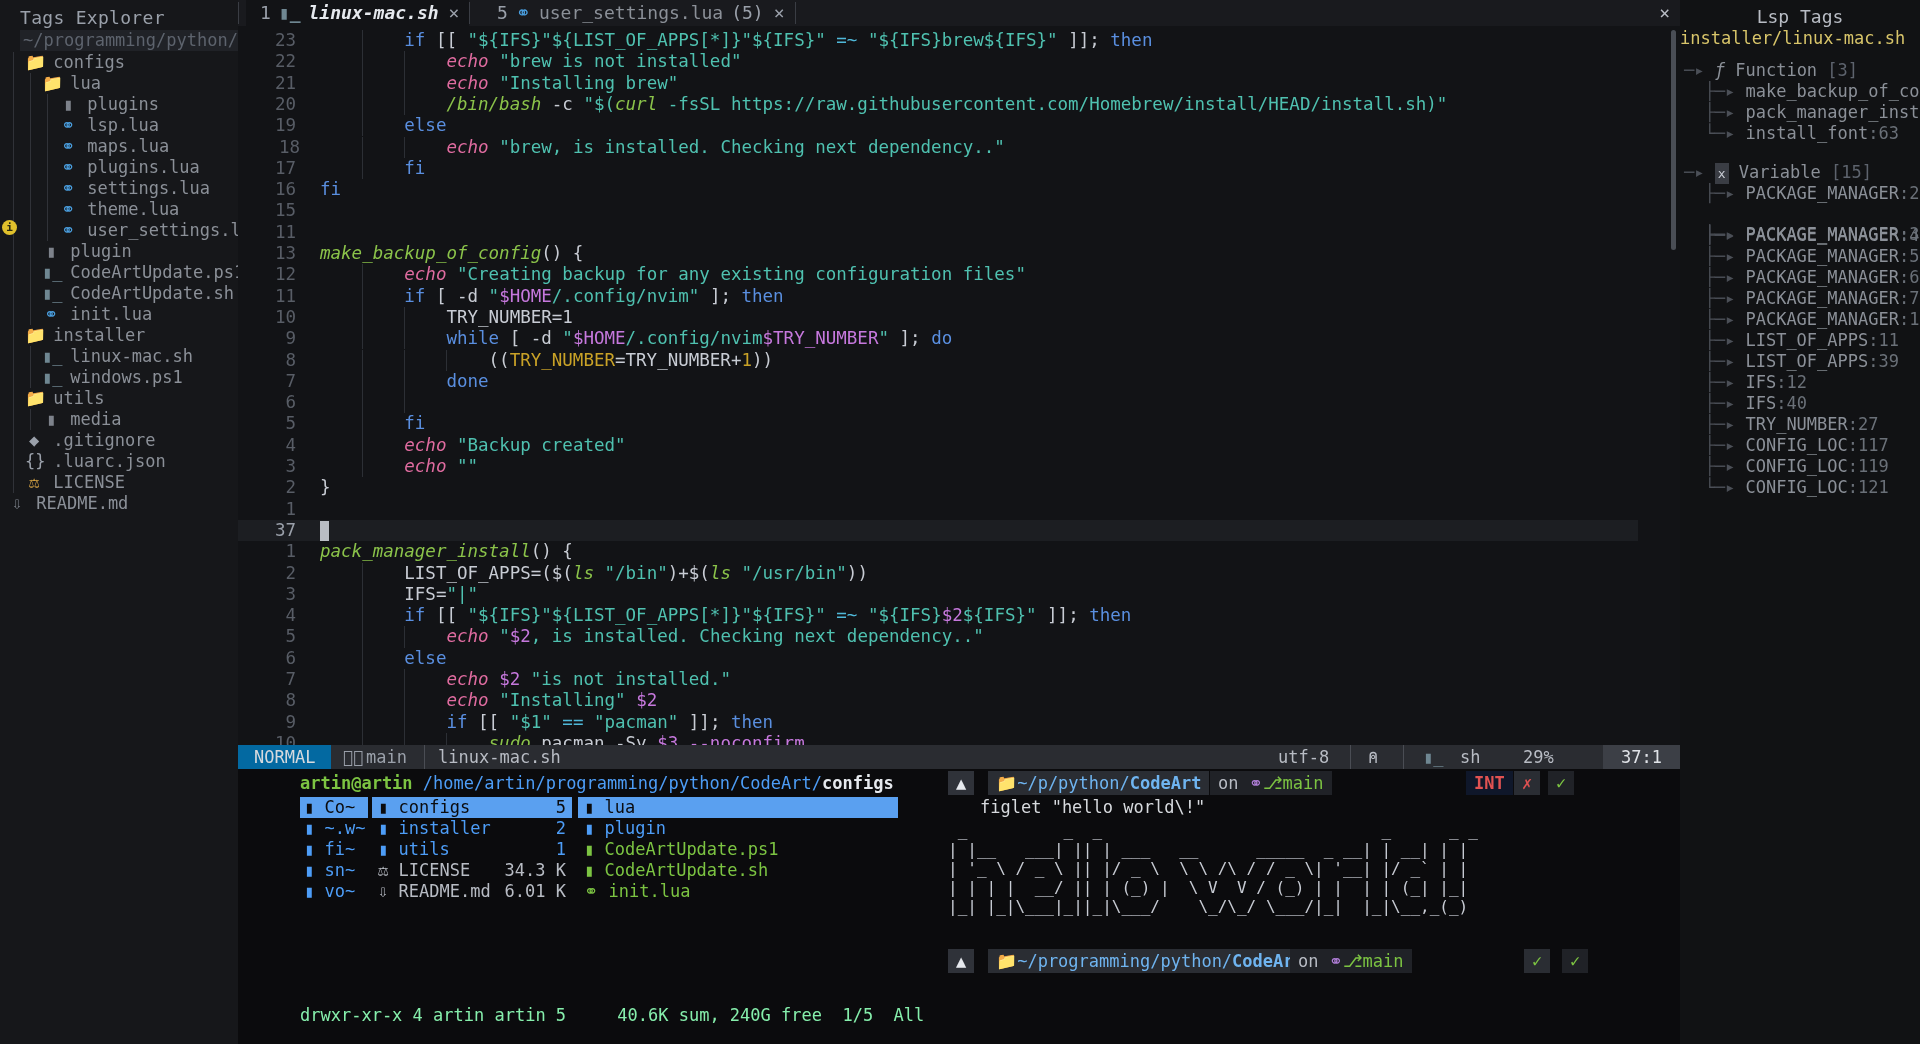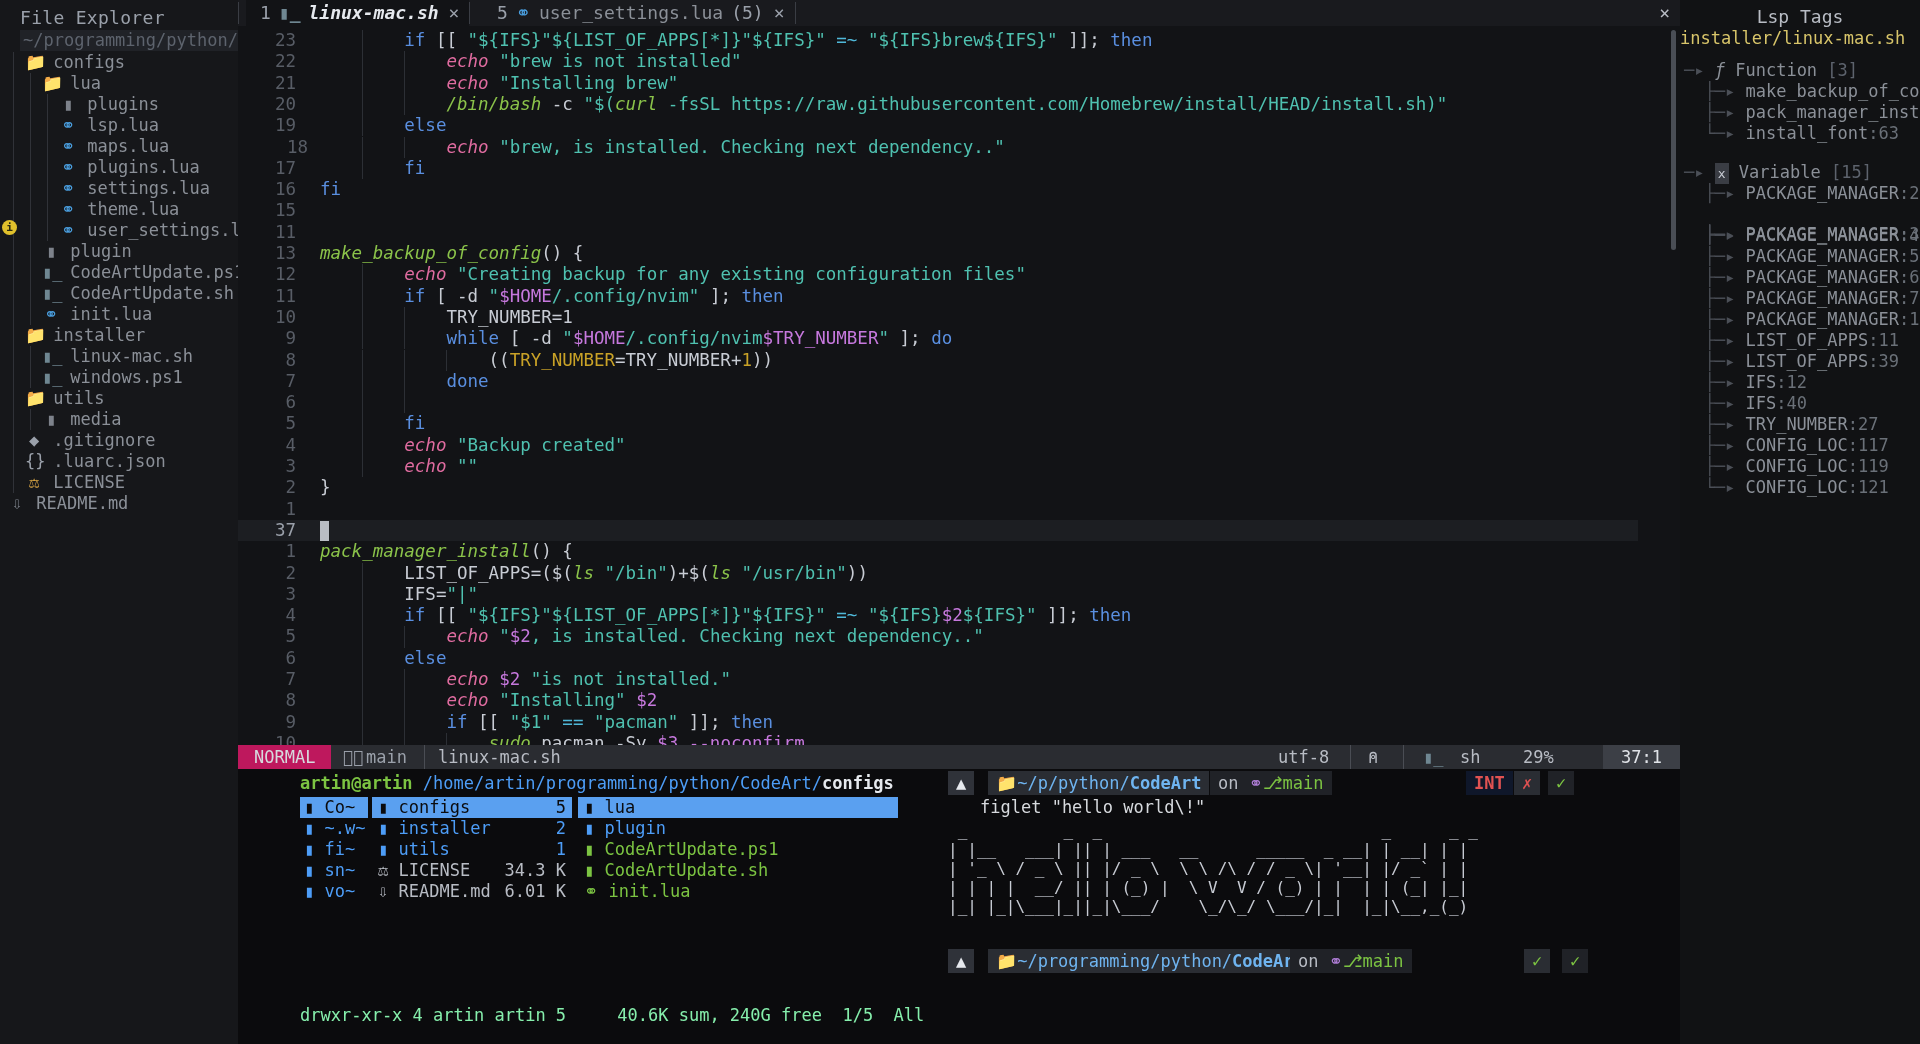--- a/index.html
+++ b/index.html
@@ -61,21 +61,21 @@
   .var{color:#c678dd;}
   .num2{color:#c9a227;}
   .op{color:#4fb8d8;}
   .pl{color:#c8ccd4;}
 
   .scroll{position:absolute;right:4px;top:30px;width:5px;height:220px;background:#4a4e56;border-radius:3px;}
 
   
   .status{position:absolute;left:238px;top:745px;width:1442px;height:24px;background:#2a2c31;
           font-size:17px;line-height:24px;white-space:nowrap;}
-  .st-mode{position:absolute;left:0;top:0;height:24px;padding:0 16px;background:#be185d;color:#d7dade;}
+  .st-mode{position:absolute;left:0;top:0;height:24px;padding:0 16px;background:#0369a1;color:#d7dade;}
   .st-seg{position:absolute;top:0;height:24px;color:#9aa0aa;}
   .st-right{position:absolute;top:0;height:24px;color:#b8bcc4;}
   .st-pos{position:absolute;right:0;top:0;height:24px;padding:0 18px;background:#3c3f46;color:#e0e3e8;}
 
   
   .bottom{position:absolute;left:238px;top:769px;width:1442px;height:275px;background:#0b0b0d;}
   .fm{position:absolute;left:0;top:0;width:672px;height:275px;background:#0b0b0d;
       font-size:17px;line-height:21px;white-space:pre;}
   .fm-head{position:absolute;left:62px;top:4px;white-space:pre;}
   .fm-col{position:absolute;white-space:pre;}
@@ -104,21 +104,21 @@
   .vicon{display:inline-block;background:#3a3d44;color:#c8ccd4;font-size:13px;padding:0 3px;}
 </style>
 </head>
 <body>
 
 <div class="app">
 
   <div class="topstrip"></div>
 
   <div class="explorer">
-    <div class="exp-title">File Explorer</div>
+    <div class="exp-title">Tags Explorer</div>
     <div class="exp-root">~/programming/python/</div>
     <div class="tree" id="tree">
         <div class="trow"><span class="guide" style="left:13px"></span><span style="display:inline-block;width:25px"></span><span class="ic fold-open">📁</span><span class="nm"> configs</span></div>
         <div class="trow"><span class="guide" style="left:13px"></span><span class="guide" style="left:30px"></span><span style="display:inline-block;width:42px"></span><span class="ic fold-open">📁</span><span class="nm"> lua</span></div>
         <div class="trow"><span class="guide" style="left:13px"></span><span class="guide" style="left:30px"></span><span class="guide" style="left:47px"></span><span style="display:inline-block;width:59px"></span><span class="ic fold">▮</span><span class="nm"> plugins</span></div>
         <div class="trow"><span class="guide" style="left:13px"></span><span class="guide" style="left:30px"></span><span class="guide" style="left:47px"></span><span style="display:inline-block;width:59px"></span><span class="ic lua">⚭</span><span class="nm"> lsp.lua</span></div>
         <div class="trow"><span class="guide" style="left:13px"></span><span class="guide" style="left:30px"></span><span class="guide" style="left:47px"></span><span style="display:inline-block;width:59px"></span><span class="ic lua">⚭</span><span class="nm"> maps.lua</span></div>
         <div class="trow"><span class="guide" style="left:13px"></span><span class="guide" style="left:30px"></span><span class="guide" style="left:47px"></span><span style="display:inline-block;width:59px"></span><span class="ic lua">⚭</span><span class="nm"> plugins.lua</span></div>
         <div class="trow"><span class="guide" style="left:13px"></span><span class="guide" style="left:30px"></span><span class="guide" style="left:47px"></span><span style="display:inline-block;width:59px"></span><span class="ic lua">⚭</span><span class="nm"> settings.lua</span></div>
         <div class="trow"><span class="guide" style="left:13px"></span><span class="guide" style="left:30px"></span><span class="guide" style="left:47px"></span><span style="display:inline-block;width:59px"></span><span class="ic lua">⚭</span><span class="nm"> theme.lua</span></div>
@@ -162,21 +162,21 @@
         <div class="ig" style="left:124px;top:46.6px;height:21.3px"></div>
         <div class="ig" style="left:166px;top:46.6px;height:21.3px"></div>
         <div class="ln txt" style="top:46.6px">&nbsp;&nbsp;&nbsp;&nbsp;&nbsp;&nbsp;&nbsp;&nbsp;&nbsp;&nbsp;&nbsp;&nbsp;<span class="cmd">echo</span><span class="pl"> </span><span class="str">"Installing brew"</span></div>
         <div class="num" style="top:67.9px;left:0">20</div>
         <div class="ig" style="left:124px;top:67.9px;height:21.3px"></div>
         <div class="ig" style="left:166px;top:67.9px;height:21.3px"></div>
         <div class="ln txt" style="top:67.9px">&nbsp;&nbsp;&nbsp;&nbsp;&nbsp;&nbsp;&nbsp;&nbsp;&nbsp;&nbsp;&nbsp;&nbsp;<span class="cmd2">/bin/bash</span><span class="pl"> -c </span><span class="str">"$(</span><span class="cmd2">curl</span><span class="str"> -fsSL https://raw.githubusercontent.com/Homebrew/install/HEAD/install.sh)"</span></div>
         <div class="num" style="top:89.2px;left:0">19</div>
         <div class="ig" style="left:124px;top:89.2px;height:21.3px"></div>
         <div class="ln txt" style="top:89.2px">&nbsp;&nbsp;&nbsp;&nbsp;&nbsp;&nbsp;&nbsp;&nbsp;<span class="kw">else</span></div>
-        <div class="num" style="top:110.5px;left:12px">18</div>
+        <div class="num" style="top:110.5px;left:4px">18</div>
         <div class="ig" style="left:124px;top:110.5px;height:21.3px"></div>
         <div class="ig" style="left:166px;top:110.5px;height:21.3px"></div>
         <div class="ln txt" style="top:110.5px">&nbsp;&nbsp;&nbsp;&nbsp;&nbsp;&nbsp;&nbsp;&nbsp;&nbsp;&nbsp;&nbsp;&nbsp;<span class="cmd">echo</span><span class="pl"> </span><span class="str">"brew, is installed. Checking next dependency.."</span></div>
         <div class="num" style="top:131.8px;left:0">17</div>
         <div class="ig" style="left:124px;top:131.8px;height:21.3px"></div>
         <div class="ln txt" style="top:131.8px">&nbsp;&nbsp;&nbsp;&nbsp;&nbsp;&nbsp;&nbsp;&nbsp;<span class="kw">fi</span></div>
         <div class="num" style="top:153.1px;left:0">16</div>
         <div class="ln txt" style="top:153.1px"><span class="kw">fi</span></div>
         <div class="num" style="top:174.4px;left:0">15</div>
         <div class="ln txt" style="top:174.4px"></div>

